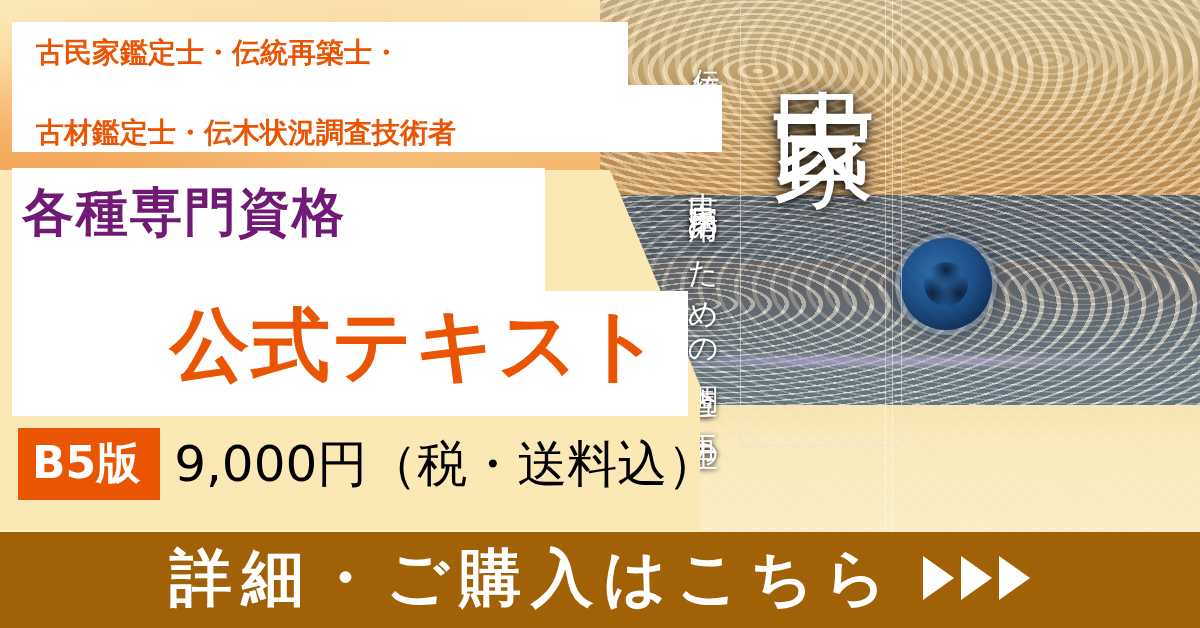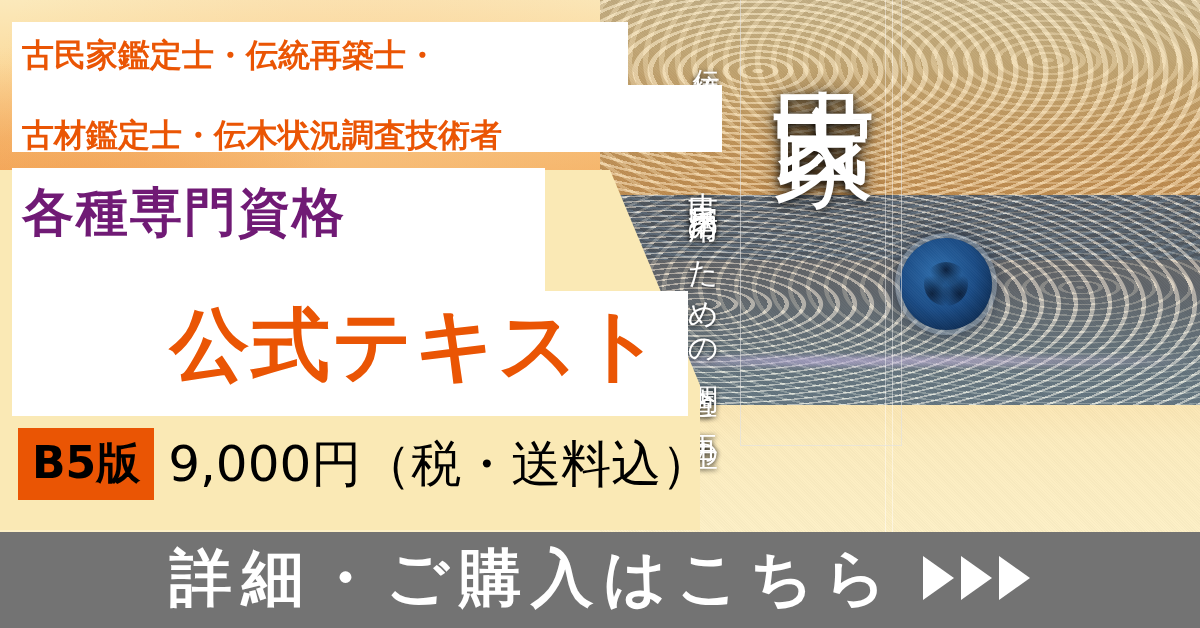--- a/index.html
+++ b/index.html
@@ -202,24 +202,24 @@
   
   .panel-top {
     position:absolute;
     left:12px; top:22px;
     width:710px; height:130px;
     background:#ffffff;
     clip-path:polygon(0 0, 616px 0, 616px 63px, 710px 63px, 710px 130px, 0 130px);
   }
   .panel-top-text {
     position:absolute;
-    left:22px; top:36px;
+    left:36px; top:36px;
     width:700px;
     color:#ea5504;
-    font-size:32px;
+    font-size:28px;
     font-weight:700;
     line-height:1.22;
     letter-spacing:0px;
     white-space:pre;
   }
 
   
   .panel-head {
     position:absolute;
     left:12px; top:168px;
@@ -252,43 +252,43 @@
   
   .price-row {
     position:absolute;
     left:18px; top:428px;
     display:flex;
     align-items:center;
     gap:14px;
   }
   .size-badge {
     background:#ea5504;
-    color:#000000;
+    color:#ffffff;
     font-size:44px;
     font-weight:700;
     line-height:1;
-    padding:13px 14px 15px 14px;
+    padding:13px 20px 15px 14px;
     letter-spacing:0px;
     white-space:nowrap;
   }
   .price-text {
     color:#000000;
     font-size:50px;
     font-weight:400;
     line-height:1;
     letter-spacing:0px;
     white-space:nowrap;
   }
 
   
   .cta {
     position:absolute;
     left:0; bottom:0;
     width:1200px; height:96px;
-    background:#737373;
+    background:#a16207;
     display:flex;
     align-items:center;
     justify-content:center;
     gap:26px;
   }
   .cta-text {
     color:#ffffff;
     font-size:62px;
     font-weight:700;
     letter-spacing:10px;

